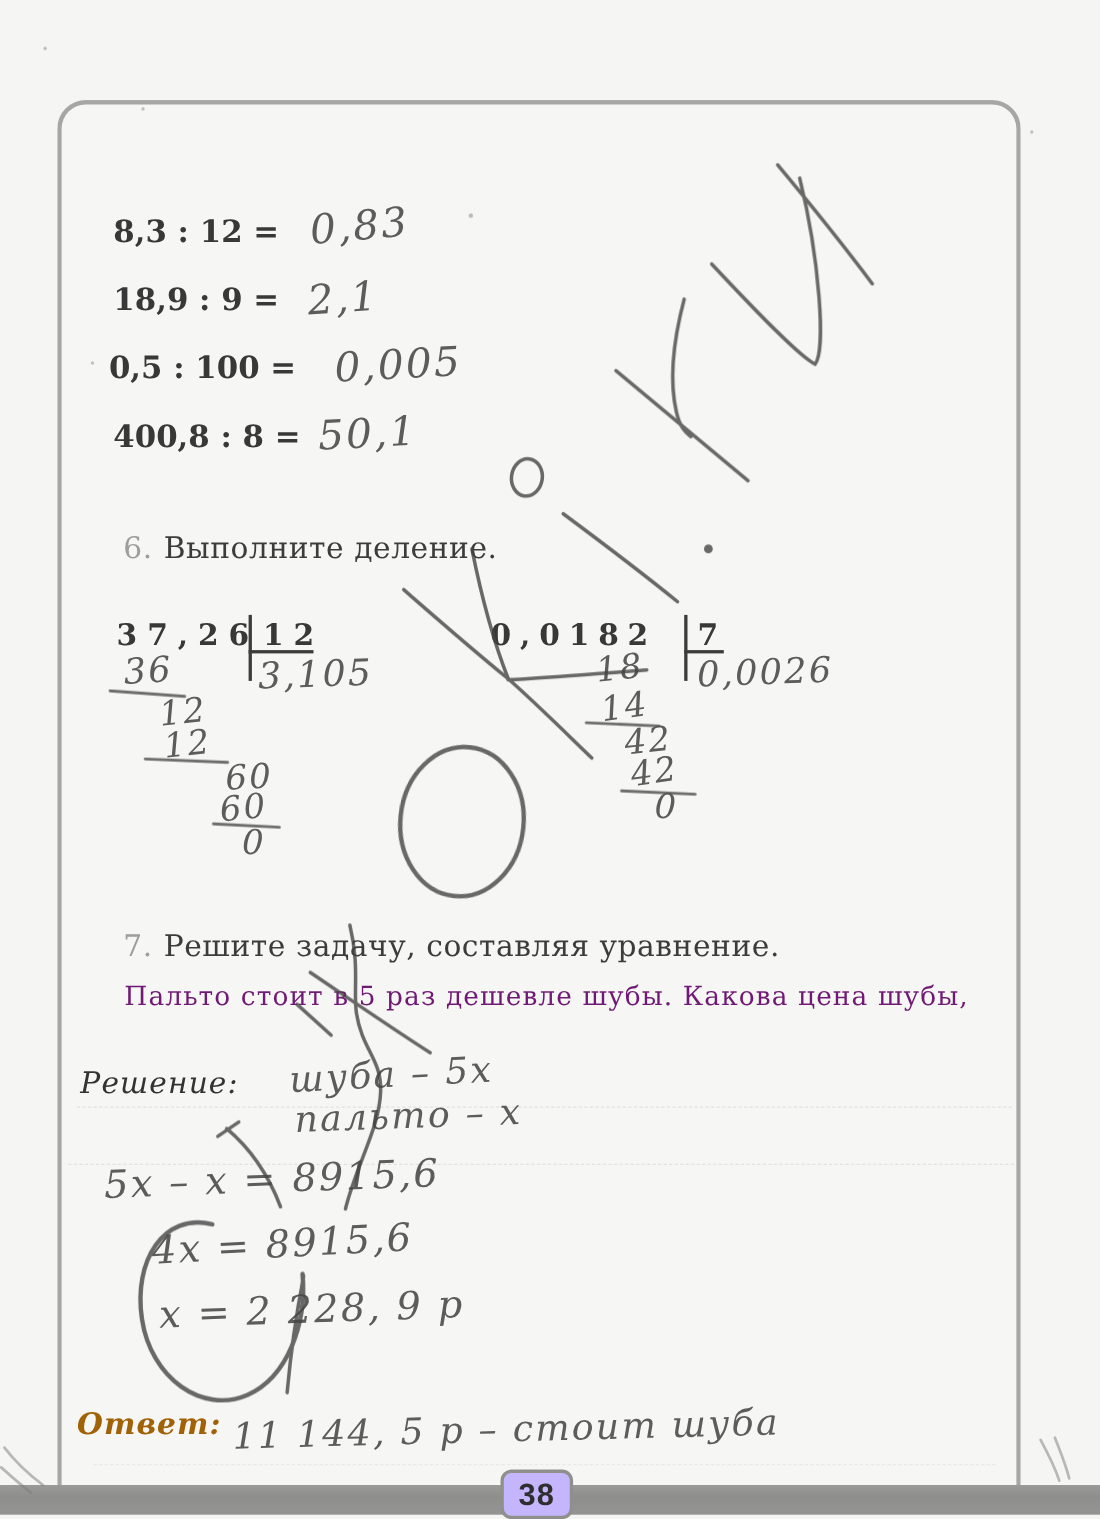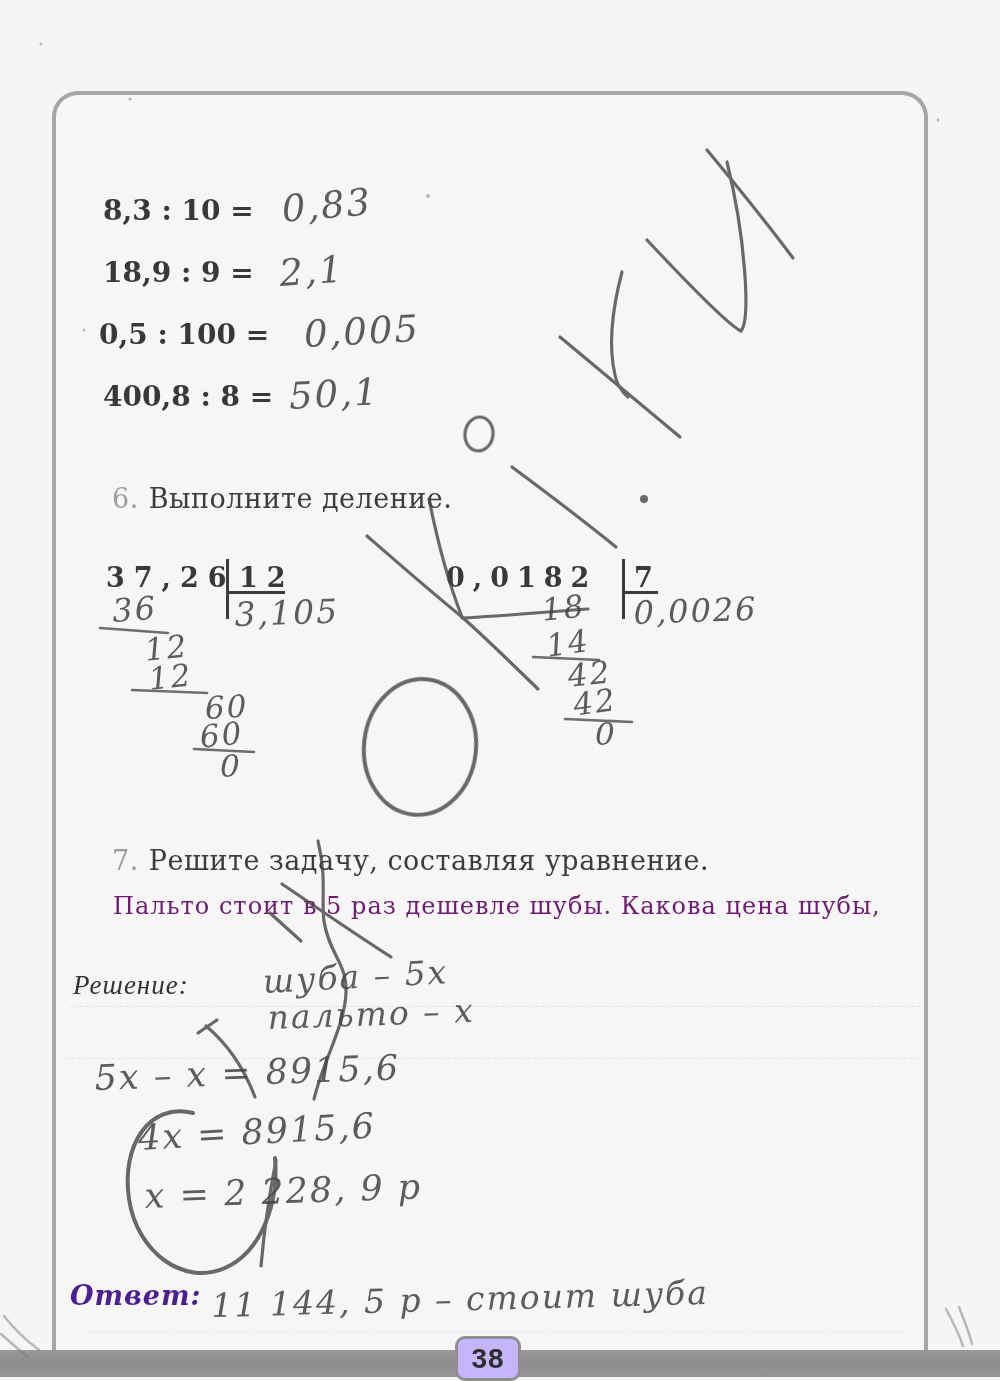--- a/index.html
+++ b/index.html
@@ -29,21 +29,21 @@
   .page-badge span{
     font-family:"Liberation Sans", sans-serif; font-weight:bold;
     font-size:28px; color:#2e2e2e; letter-spacing:1px;
   }
   
   .heading{font-size:27px; color:#3c3c3c; letter-spacing:0.5px; white-space:nowrap;}
   .heading .num{color:#9d9d9b; margin-right:10px;}
   .p-eq{font-size:28px; font-weight:bold; color:#383838; white-space:nowrap;}
   .p-body{font-size:24px; color:#701a75; letter-spacing:1px; white-space:nowrap;}
   .p-label-italic{font-size:27px; font-style:italic; color:#333; letter-spacing:1px;}
-  .p-label-bolditalic{font-size:27px; font-style:italic; font-weight:bold; color:#4c1d95; letter-spacing:1px;}
+  .p-label-bolditalic{font-size:27px; font-style:italic; font-weight:bold; color:#a16207; letter-spacing:1px;}
   
   .dividend{font-size:27px; font-weight:bold; color:#383838; letter-spacing:9px; white-space:nowrap;}
   .divisor{font-size:27px; font-weight:bold; color:#383838; letter-spacing:9px; white-space:nowrap;}
   .vbar{width:3px; background:#3c3c3c;}
   .hbar{height:3px; background:#3c3c3c;}
   
   .hw{
     font-family:"DejaVu Serif", serif; font-style:italic;
     color:#4f4f4f; letter-spacing:2px; white-space:nowrap; opacity:0.92;
     transform-origin:left top;
@@ -57,21 +57,21 @@
 
 <div class="page">
 
   <div class="frame"></div>
 
   <div class="ruled" style="left:70px; top:1006px; width:850px;"></div>
   <div class="ruled" style="left:62px; top:1058px; width:860px;"></div>
   <div class="ruled" style="left:85px; top:1331px; width:820px; opacity:.35;"></div>
 
 
-  <div class="abs txt p-eq" style="left:103px; top:194px;">8,3 : 10 =</div>
+  <div class="abs txt p-eq" style="left:103px; top:194px;">8,3 : 12 =</div>
   <div class="abs txt p-eq" style="left:103px; top:256px;">18,9 : 9 =</div>
   <div class="abs txt p-eq" style="left:99px; top:318px;">0,5 : 100 =</div>
   <div class="abs txt p-eq" style="left:103px; top:380px;">400,8 : 8 =</div>
 
   <div class="abs txt hw" style="left:280px; top:188px; font-size:37px; transform:rotate(-5deg);">0,83</div>
   <div class="abs txt hw" style="left:278px; top:252px; font-size:37px; transform:rotate(-4deg);">2,1</div>
   <div class="abs txt hw" style="left:303px; top:313px; font-size:37px; transform:rotate(-3deg);">0,005</div>
   <div class="abs txt hw" style="left:288px; top:375px; font-size:37px; transform:rotate(-3deg);">50,1</div>
 
   <div class="abs txt heading" style="left:112px; top:483px;">
@@ -99,21 +99,21 @@
   <div class="abs txt hw" style="left:544px; top:628px; font-size:31px; transform:rotate(-8deg);">14</div>
   <div class="abs txt hw" style="left:566px; top:658px; font-size:31px; transform:rotate(-6deg);">42</div>
   <div class="abs txt hw" style="left:571px; top:687px; font-size:31px; transform:rotate(-8deg);">42</div>
   <div class="abs txt hw" style="left:595px; top:716px; font-size:31px;">0</div>
 
   <div class="abs txt heading" style="left:112px; top:845px;">
     <span class="num">7.</span><span>Решите задачу, составляя уравнение.</span>
   </div>
   <div class="abs txt p-body" style="left:113px; top:892px;">Пальто стоит в 5 раз дешевле шубы. Какова цена шубы,</div>
 
-  <div class="abs txt p-label-italic" style="left:73px; top:970px;font-family:Liberation Serif, serif;">Решение:</div>
+  <div class="abs txt p-label-italic" style="left:73px; top:970px;">Решение:</div>
   <div class="abs txt hw" style="left:262px; top:962px; font-size:33px; transform:rotate(-3deg);">шуба – 5x</div>
   <div class="abs txt hw" style="left:267px; top:998px; font-size:33px; transform:rotate(-2deg);">пальто – x</div>
 
   <div class="abs txt hw" style="left:94px; top:1058px; font-size:35px; transform:rotate(-2deg);">5x – x = 8915,6</div>
   <div class="abs txt hw" style="left:137px; top:1118px; font-size:35px; transform:rotate(-3deg);">4x = 8915,6</div>
   <div class="abs txt hw" style="left:144px; top:1176px; font-size:35px; transform:rotate(-2deg);">x = 2 228, 9 р</div>
 
   <div class="abs txt p-label-bolditalic" style="left:70px; top:1280px;">Ответ:</div>
   <div class="abs txt hw" style="left:211px; top:1286px; font-size:33px; transform:rotate(-1.5deg);">11 144, 5 р – стоит шуба</div>
 

